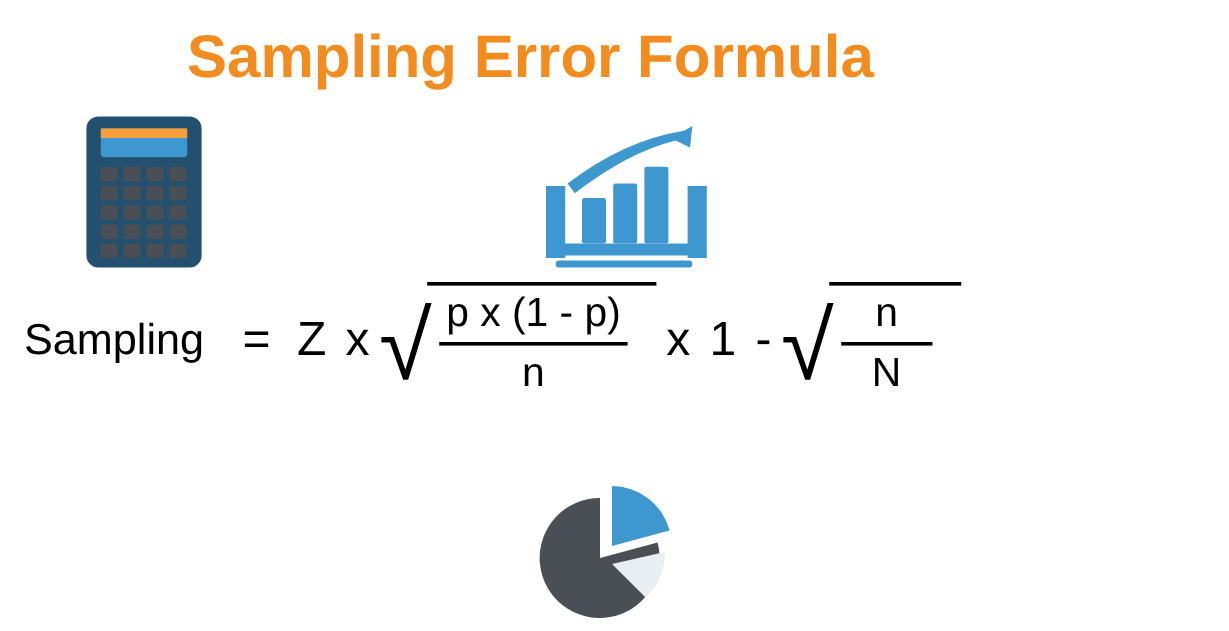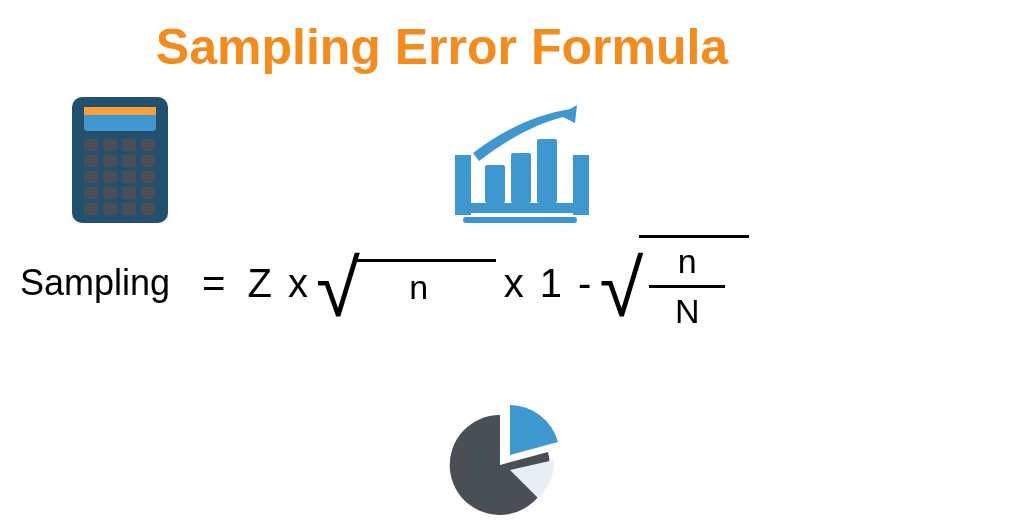--- a/index.html
+++ b/index.html
@@ -137,20 +137,21 @@
   <div class="label">
     <div>Sampling</div>
   </div>
   <span class="eq">=</span>
   <span class="term">Z</span>
   <span class="term">x</span>
 
   <span class="sqrt-wrap">
     <span class="radical">√</span>
     <span class="frac">
+      <span class="frac-num">p x (1 - p)</span>
       <span class="frac-den">n</span>
     </span>
   </span>
 
   <span class="term">x</span>
   <span class="term">1</span>
   <span class="term">-</span>
 
   <span class="sqrt-wrap">
     <span class="radical">√</span>

